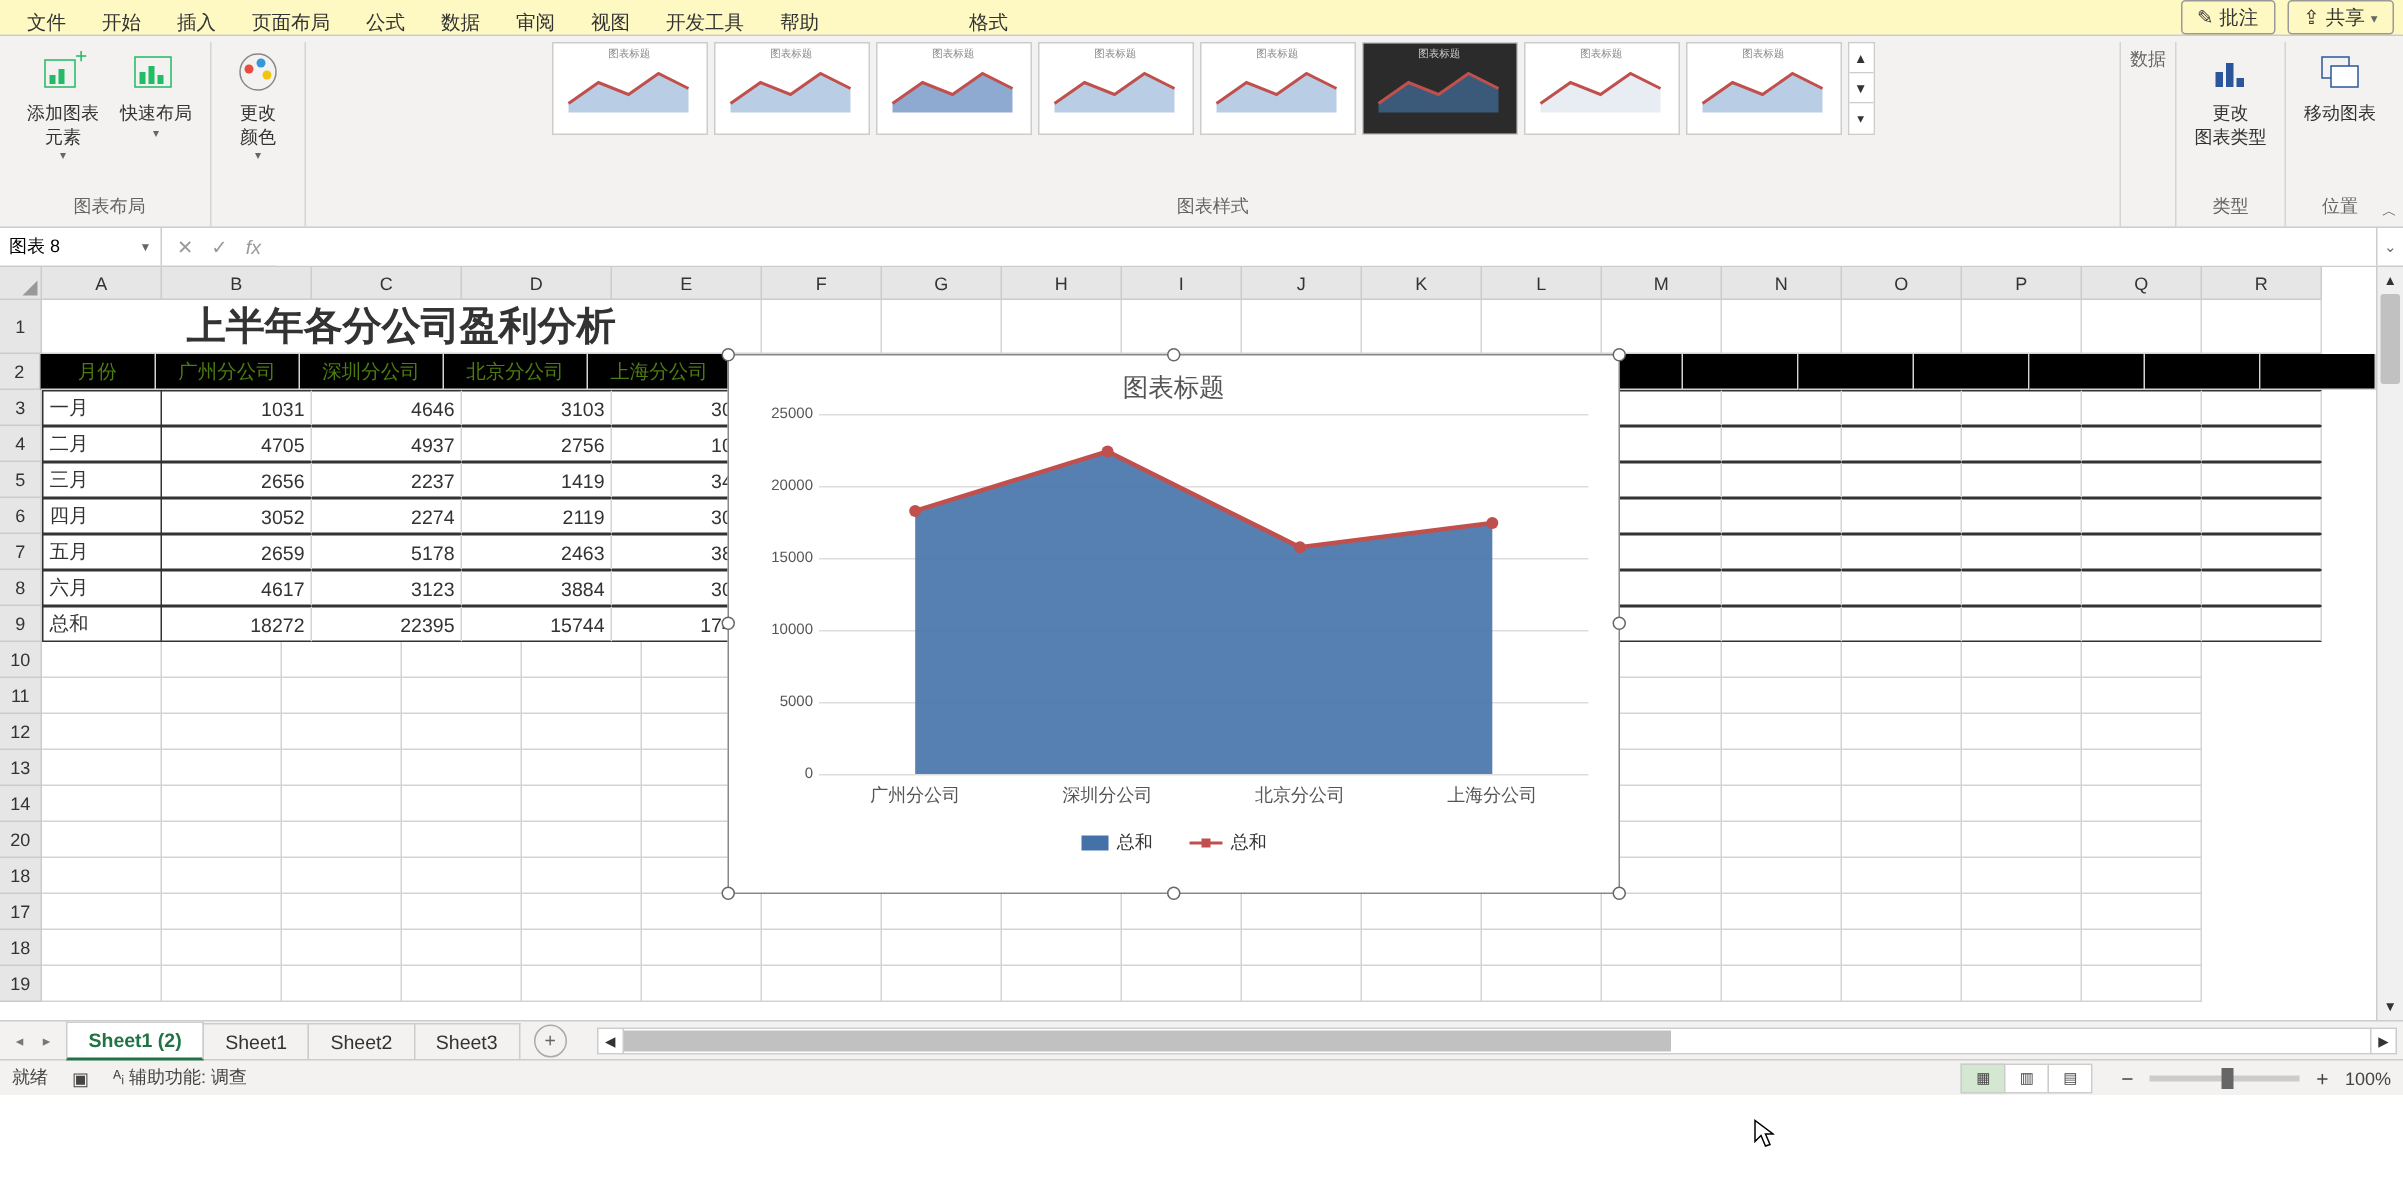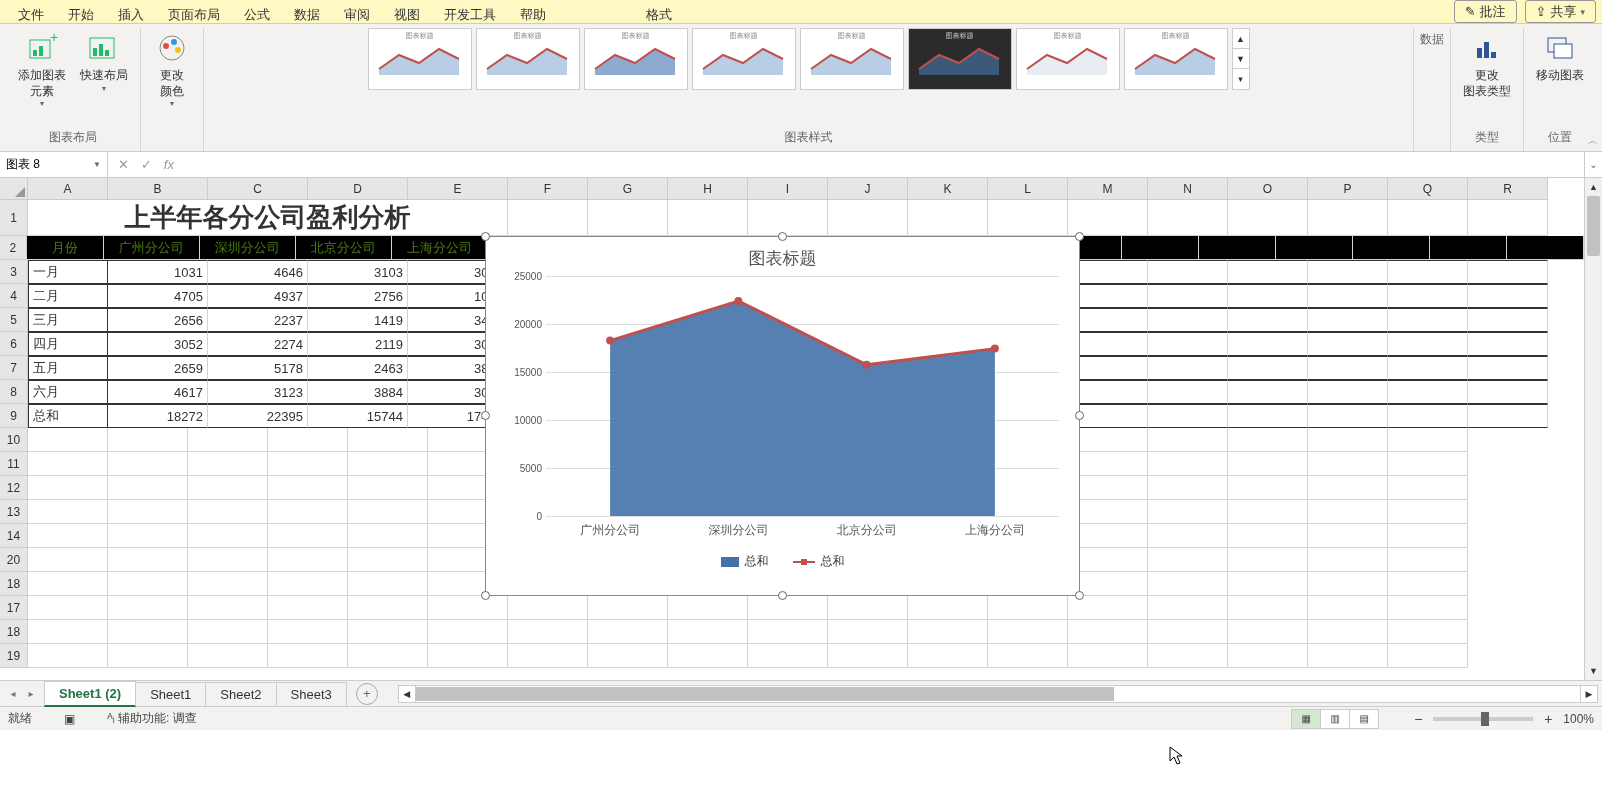--- a/index.html
+++ b/index.html
@@ -101,21 +101,21 @@
 .sheet-tab { padding:4px 14px; background:#fff; border:1px solid #ccc; border-bottom:none; margin-right:-1px; cursor:pointer; font-size:13px; }
 .sheet-tab.active { background:#fff; border-bottom:2px solid #217346; color:#217346; font-weight:bold; }
 .sheet-tab.inactive { background:#f3f2f1; }
 .add-sheet { width:22px; height:22px; border:1px solid #aaa; border-radius:50%; display:flex; align-items:center; justify-content:center; margin-left:10px; cursor:pointer; color:#666; }
 .hscroll { flex:1; display:flex; align-items:center; margin-left:20px; margin-right:4px; }
 .hscroll .harr { width:18px; height:18px; border:1px solid #ccc; background:#fff; display:flex; align-items:center; justify-content:center; font-size:9px; cursor:pointer; }
 .hscroll .htrack { flex:1; height:18px; border-top:1px solid #ccc; border-bottom:1px solid #ccc; background:#fff; position:relative; }
 .hscroll .hthumb { position:absolute; left:0; top:1px; bottom:1px; width:60%; background:#c1c1c1; }
 
 
-.status { display:flex; align-items:center; height:24px; background:#f3f2f1; border-top:1px solid #ccc; padding:0 8px; font-size:12px; color:#444; gap:32px; }
+.status { display:flex; align-items:center; height:24px; background:#f3f2f1; border-top:1px solid #ccc; padding:0 8px; font-size:12px; color:#444; gap:16px; }
 .status .spacer { flex:1; }
 .view-btns { display:flex; }
 .view-btns span { width:30px; height:20px; border:1px solid #ccc; background:#fff; display:flex; align-items:center; justify-content:center; font-size:10px; cursor:pointer; margin-left:-1px; }
 .view-btns span.on { background:#d4e8d1; }
 .zoom { display:flex; align-items:center; gap:8px; }
 .zoom .ctrl { cursor:pointer; font-size:14px; width:14px; text-align:center; }
 .zoom .slider { width:100px; height:4px; background:#ccc; position:relative; }
 .zoom .slider .knob { width:8px; height:14px; background:#666; position:absolute; left:48px; top:-5px; }
 
 

